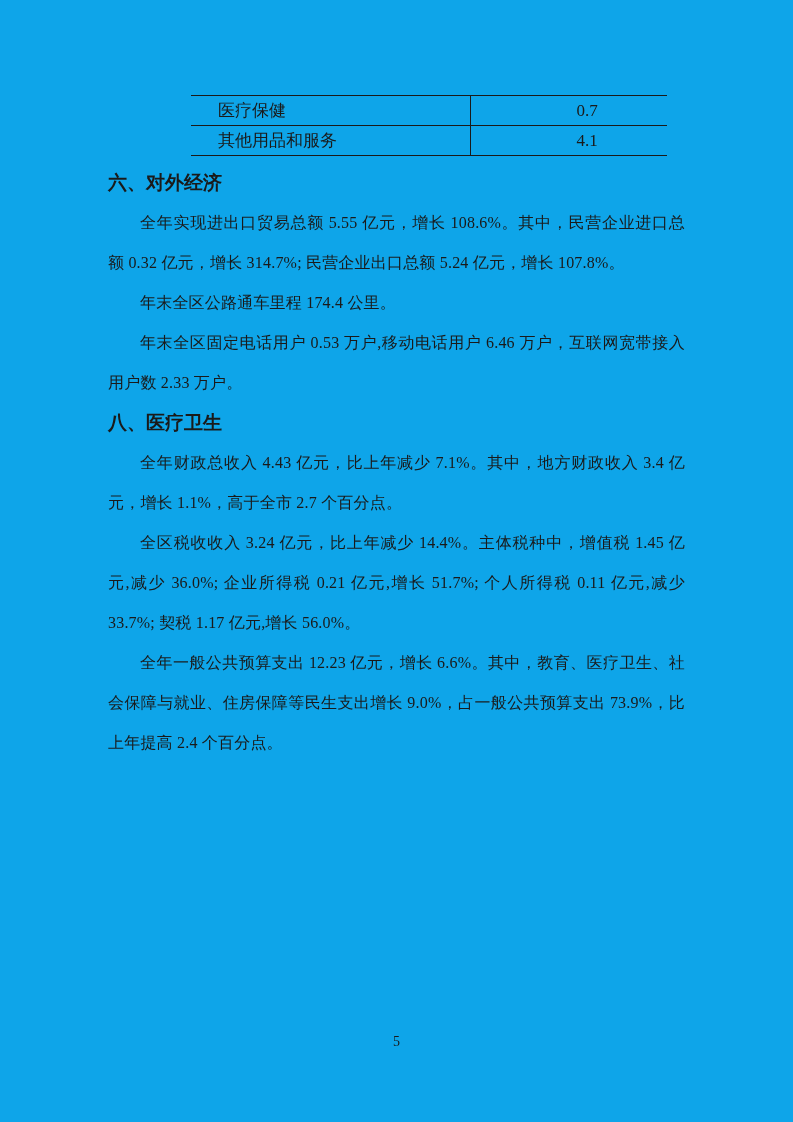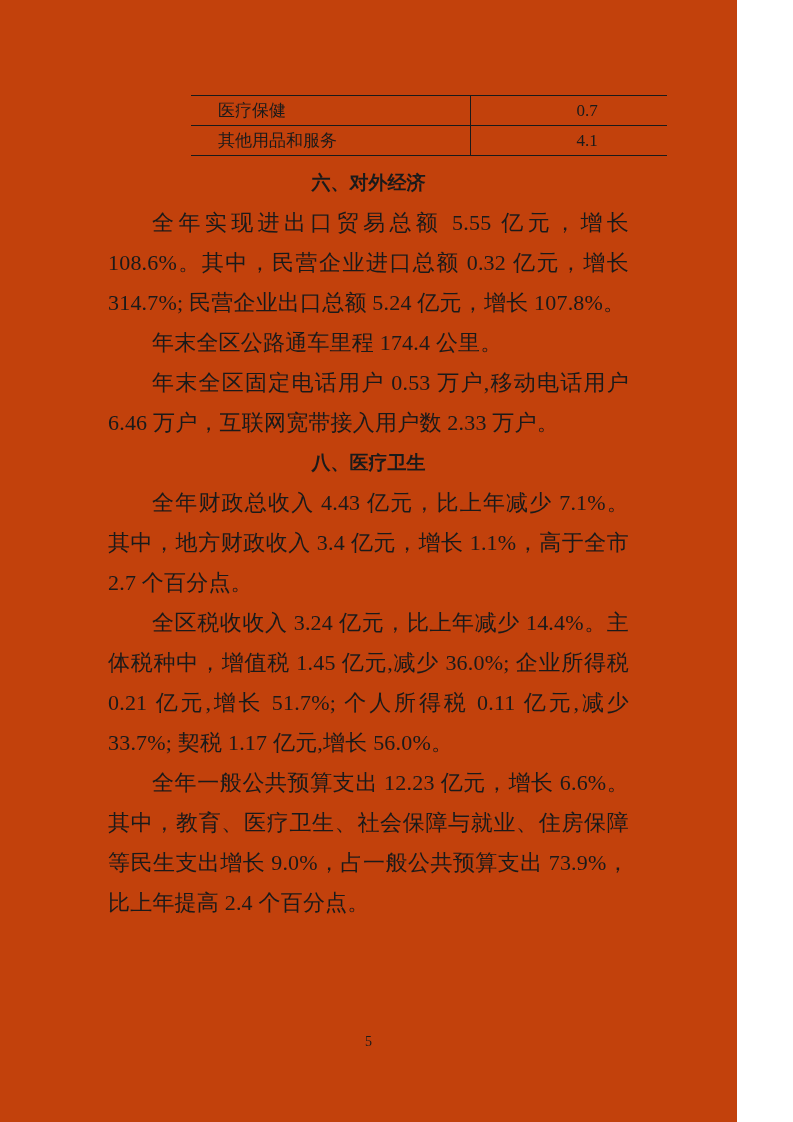--- a/index.html
+++ b/index.html
@@ -2,23 +2,23 @@
 <html><head>
 <meta charset="utf-8">
 <style>
   html, body {
     margin: 0;
     padding: 0;
     background: #ffffff;
   }
   .page {
     position: relative;
-    width: 737px;
+    width: 793px;
     height: 1122px;
-    background: #c2410c;
+    background: #0ea5e9;
     color: #1a1a1a;
     font-family: "Liberation Serif", "DejaVu Serif", serif;
     overflow: hidden;
     box-sizing: border-box;
   }
   .content {
     position: absolute;
     left: 108px;
     right: 108px;
     top: 0;
@@ -49,28 +49,28 @@
     width: 160px;
     text-align: center;
     padding-left: 36px;
   }
   
   .section-heading {
     font-family: "Liberation Sans", "DejaVu Sans", sans-serif;
     font-weight: bold;
     font-size: 19px;
     line-height: 40px;
-    text-align: center;
+    text-align: left;
     margin: 0;
   }
   .first-heading {
     margin-top: 7px;
   }
   .para {
-    font-size: 22px;
+    font-size: 16px;
     line-height: 40px;
     margin: 0;
     text-align: justify;
     text-indent: 2em;
     letter-spacing: 0.2px;
   }
   
   .page-footer {
     position: absolute;
     left: 0;

